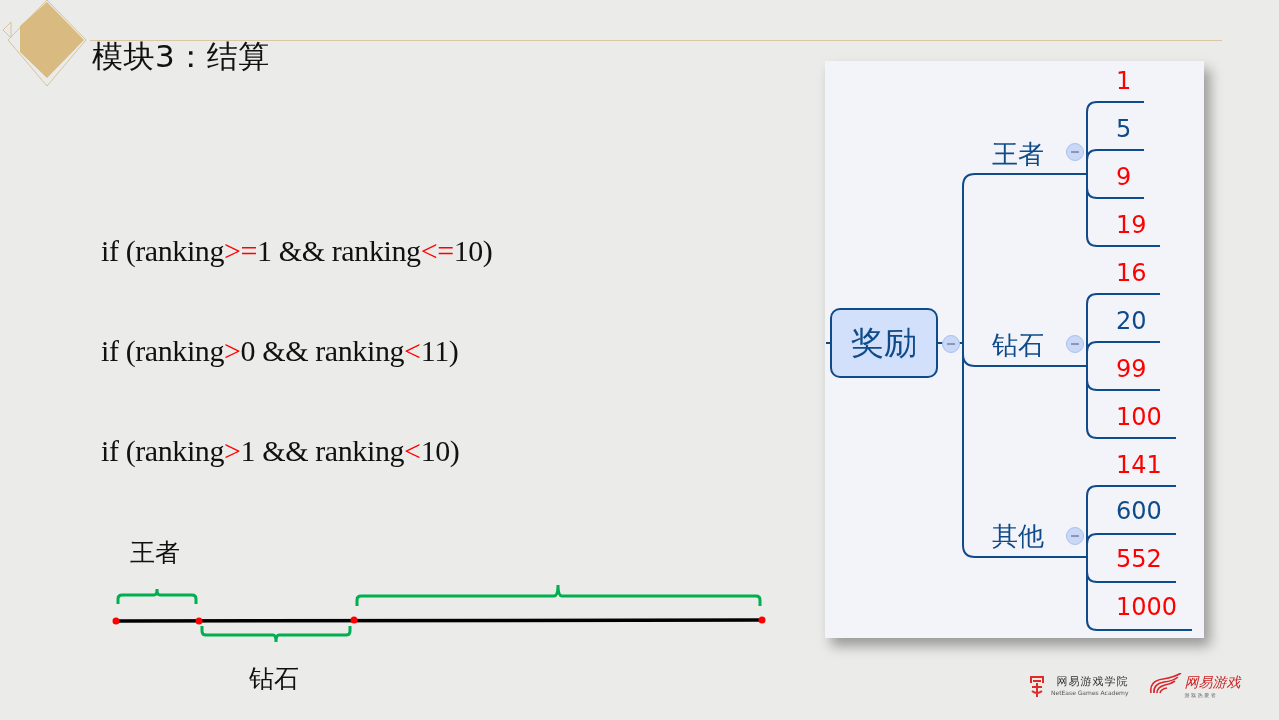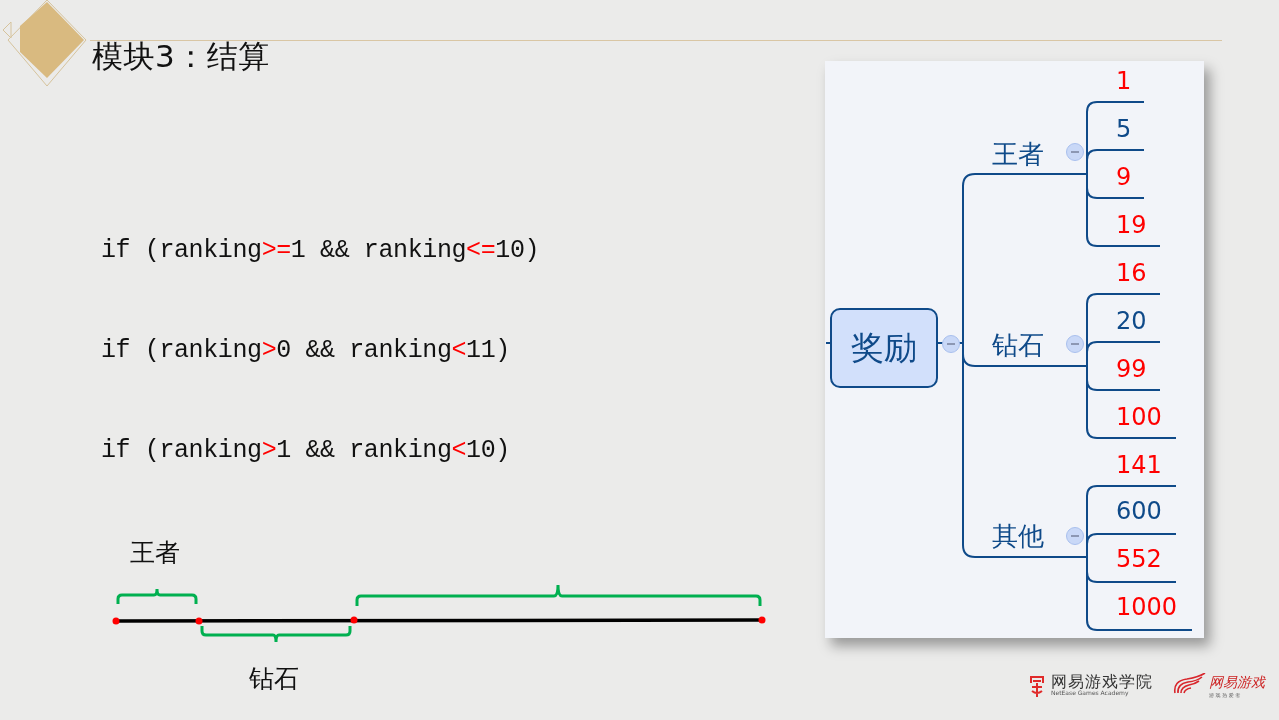--- a/index.html
+++ b/index.html
@@ -10,54 +10,54 @@
     font-family: "DejaVu Sans", "Liberation Sans", sans-serif;
   }
   .abs { position: absolute; }
   
   .header-line { left: 90px; top: 40px; width: 1132px; height: 1px; background: #d9c6a4; }
   .title {
     left: 92px; top: 36px; font-size: 31px; color: #111; letter-spacing: 0.5px;
     font-family: "DejaVu Sans", sans-serif; line-height: 40px;
   }
   .code-line {
-    left: 101px; font-size: 25px; color: #111; white-space: nowrap;
-    font-family: Liberation Mono, monospace; letter-spacing: -0.4px;
+    left: 101px; font-size: 30px; color: #111; white-space: nowrap;
+    font-family: Liberation Serif, serif; letter-spacing: -0.4px;
     line-height: 40px;
   }
   .op { color: #ff0000; }
   
   .num-label { font-size: 25px; color: #111; line-height: 30px; }
   
   .panel {
     left: 825px; top: 61px; width: 379px; height: 577px;
     background: #f2f4f9;
     box-shadow: 6px 8px 12px rgba(0,0,0,0.35);
   }
   .root-node {
-    left: 830px; top: 308px; width: 108px; height: 80px;
+    left: 830px; top: 308px; width: 108px; height: 70px;
     background: #d2e0fb; border: 2px solid #0f4a89; border-radius: 10px;
     color: #0f4a89; font-size: 33px; display: flex; align-items: center; justify-content: center;
     font-family: "DejaVu Serif", serif;
   }
   .branch-label { font-size: 26px; color: #0f4a89; line-height: 30px; font-family: "DejaVu Serif", serif; }
   .collapse-btn {
     width: 18px; height: 18px; border-radius: 50%;
     background: #c9d8f7; border: 1.5px solid #a9c0ee;
     display: flex; align-items: center; justify-content: center;
   }
   .collapse-btn::after { content: ""; width: 8px; height: 2px; background: #8c97b3; }
   .leaf { font-size: 24px; line-height: 28px; font-family: "DejaVu Sans", sans-serif; }
   .leaf.red { color: #ff0000; }
   .leaf.blue { color: #0f4a89; }
   .footer-logos { left: 1028px; top: 673px; display: flex; align-items: center; gap: 18px; }
   .logo-a { display: flex; align-items: center; gap: 5px; }
   .logo-a-mark { width: 18px; height: 26px; color: #e02a2a; font-size: 20px; line-height: 26px; font-weight: bold; }
   .logo-a-text { display: flex; flex-direction: column; }
-  .logo-a-cn { font-size: 16px; color: #333; line-height: 14px; letter-spacing: 1px; }
+  .logo-a-cn { font-size: 11px; color: #333; line-height: 14px; letter-spacing: 1px; text-align: right; }
   .logo-a-en { font-size: 6px; color: #555; line-height: 8px; }
   .logo-b { display: flex; align-items: center; gap: 2px; }
   .logo-b-cn { font-size: 14px; color: #c22; font-style: italic; }
 </style>
 </head>
 <body>
 
 <svg class="abs" style="left:0;top:0" width="120" height="100">
   <polygon points="47,0 86,40 47,86 8,40" fill="none" stroke="#d6c39c" stroke-width="1"></polygon>
   <polygon points="47,2 84,40 47,78 20,52 20,26" fill="#d9ba80"></polygon>

